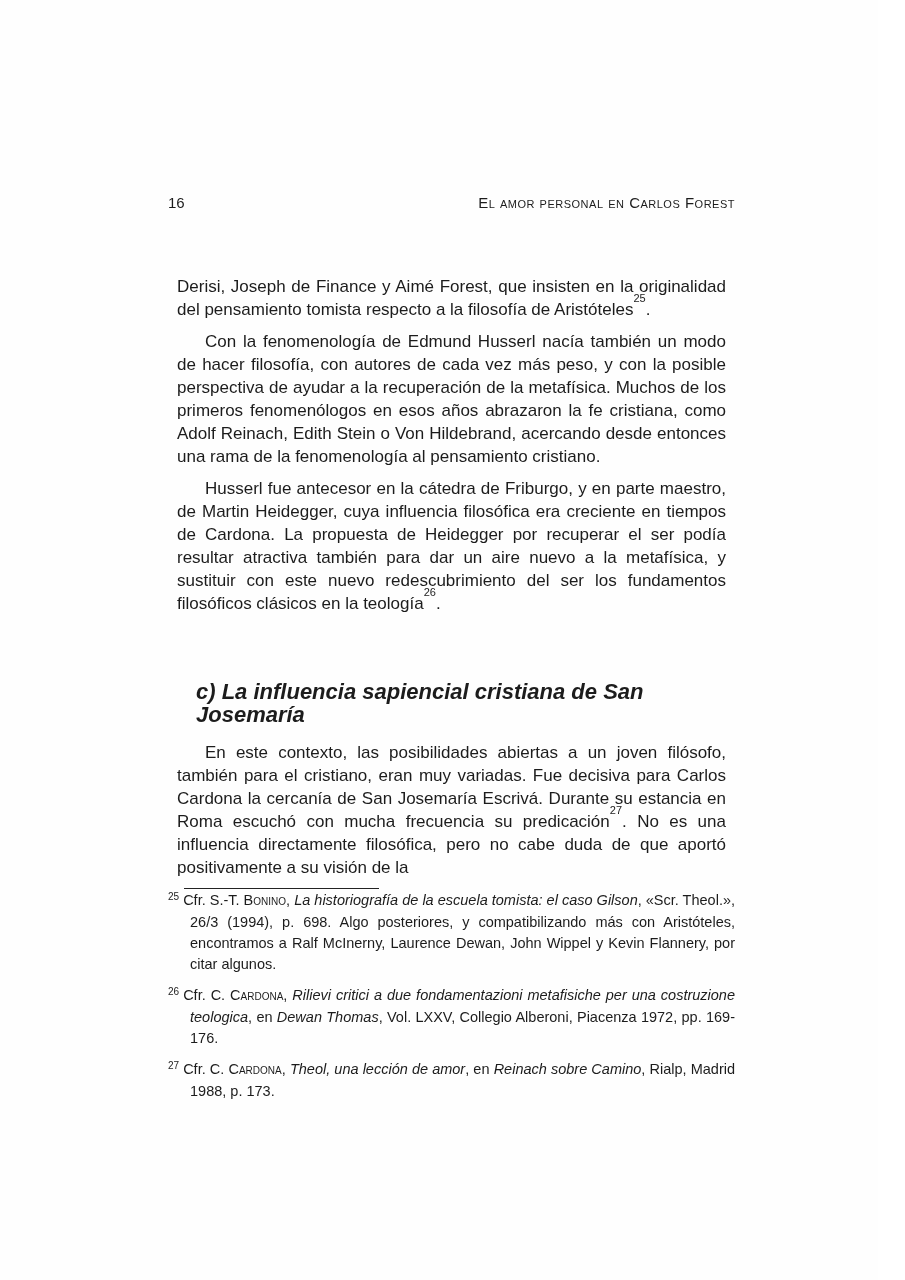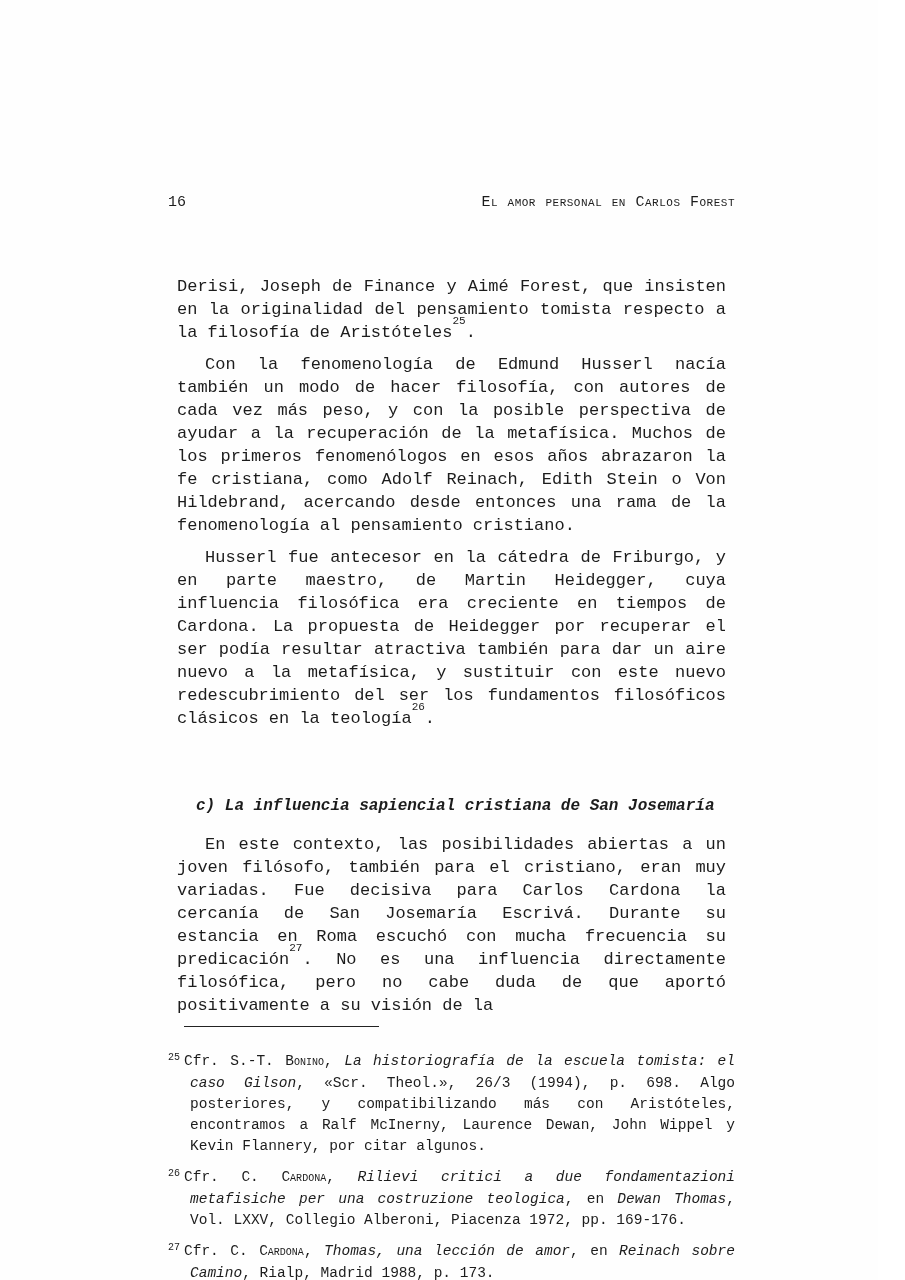--- a/index.html
+++ b/index.html
@@ -1,44 +1,44 @@
 <!DOCTYPE html>
 <html><head>
 <meta charset="utf-8">
 <style>
   html,body { margin:0; padding:0; background:#ffffff; }
   .page {
     position:relative; width:878px; height:1280px; background:#fefefe;
-    font-family:Liberation Mono, monospace; color:#1c1c1c; overflow:hidden;
+    font-family:Liberation Sans, sans-serif; color:#1c1c1c; overflow:hidden;
   }
   .page-header {
     position:absolute; top:194px; left:168px; width:567px;
     display:flex; justify-content:space-between; align-items:baseline;
     font-size:15px;
   }
   .running-title { font-variant:small-caps; letter-spacing:0.5px; }
   .content { position:absolute; top:266px; left:168px; width:567px; }
   p.body {
     font-size:17px; line-height:23px; text-align:justify;
     margin:9px; text-indent:28px;
   }
   p.noindent { text-indent:0; }
   .p1 { margin-bottom:9px; }
   .p2 { margin-bottom:10px; }
   .p3 { margin-bottom:0; }
   .section-heading {
-    font-style:italic; font-size:16px; line-height:23px;
+    font-style:italic; font-size:22px; line-height:23px;
     margin:65px 0 15px 28px;
   }
   .p4 { margin-bottom:0; }
   .footnote-rule {
     margin:9px 0 0 16px; width:195px; height:0;
     border-top:1.6px solid #222222;
   }
-  .footnotes { margin-top:24px; }
+  .footnotes { margin-top:1px; }
   .footnote {
     font-size:14.5px; line-height:21px; text-align:justify;
     padding-left:22px; text-indent:-22px; margin:0 0 10px 0;
   }
   .footnote:last-child { margin-bottom:0; }
   .fn-num {
     font-size:10px; position:relative; top:-5px; margin-right:4px;
   }
   sup.ref { font-size:11px; line-height:0; position:relative; top:-6px; }
   .it { font-style:italic; }
@@ -67,17 +67,17 @@
     <p class="body p4"><span>En este contexto, las posibilidades abiertas a un joven filósofo, también para el cristiano, eran muy variadas. Fue decisiva para Carlos Cardona la cercanía de San Josemaría Escrivá. Durante su estancia en Roma escuchó con mucha frecuencia su predicación</span><sup class="ref">27</sup><span>. No es una influencia directamente filosófica, pero no cabe duda de que aportó positivamente a su visión de la</span></p>
 
     <div class="footnote-rule"></div>
 
     <div class="footnotes">
 
       <p class="footnote"><span class="fn-num">25</span><span class="rm">Cfr. S.-T. </span><span class="sc">Bonino</span><span class="rm">, </span><span class="it">La historiografía de la escuela tomista: el caso Gilson</span><span class="rm">, «Scr. Theol.», 26/3 (1994), p. 698. Algo posteriores, y compatibilizando más con Aristóteles, encontramos a Ralf McInerny, Laurence Dewan, John Wippel y Kevin Flannery, por citar algunos.</span></p>
 
       <p class="footnote"><span class="fn-num">26</span><span class="rm">Cfr. C. </span><span class="sc">Cardona</span><span class="rm">, </span><span class="it">Rilievi critici a due fondamentazioni metafisiche per una costruzione teologica</span><span class="rm">, en </span><span class="it">Dewan Thomas</span><span class="rm">, Vol. LXXV, Collegio Alberoni, Piacenza 1972, pp. 169-176.</span></p>
 
-      <p class="footnote"><span class="fn-num">27</span><span class="rm">Cfr. C. </span><span class="sc">Cardona</span><span class="rm">, </span><span class="it">Thomas, una lección de amor</span><span class="rm">, en </span><span class="it">Reinach sobre Camino</span><span class="rm">, Rialp, Madrid 1988, p. 173.</span></p>
+      <p class="footnote"><span class="fn-num">27</span><span class="rm">Cfr. C. </span><span class="sc">Cardona</span><span class="rm">, </span><span class="it">Theol, una lección de amor</span><span class="rm">, en </span><span class="it">Reinach sobre Camino</span><span class="rm">, Rialp, Madrid 1988, p. 173.</span></p>
 
     </div>
   </div>
 </div>
 
 </body></html>

